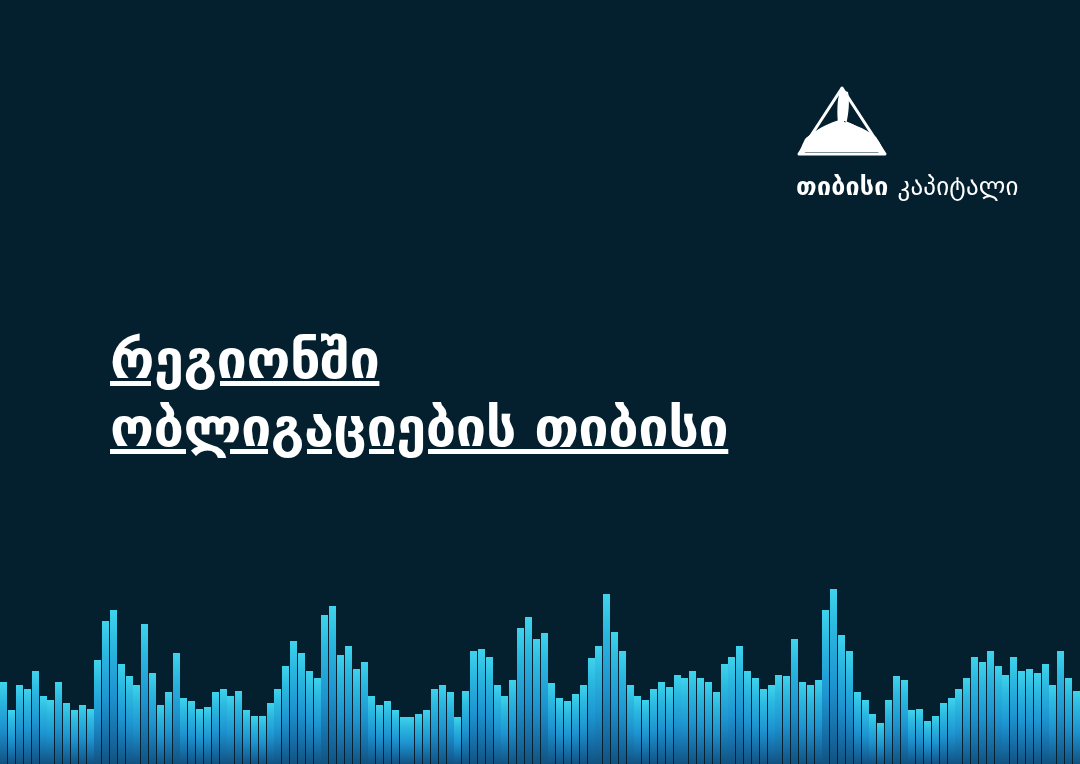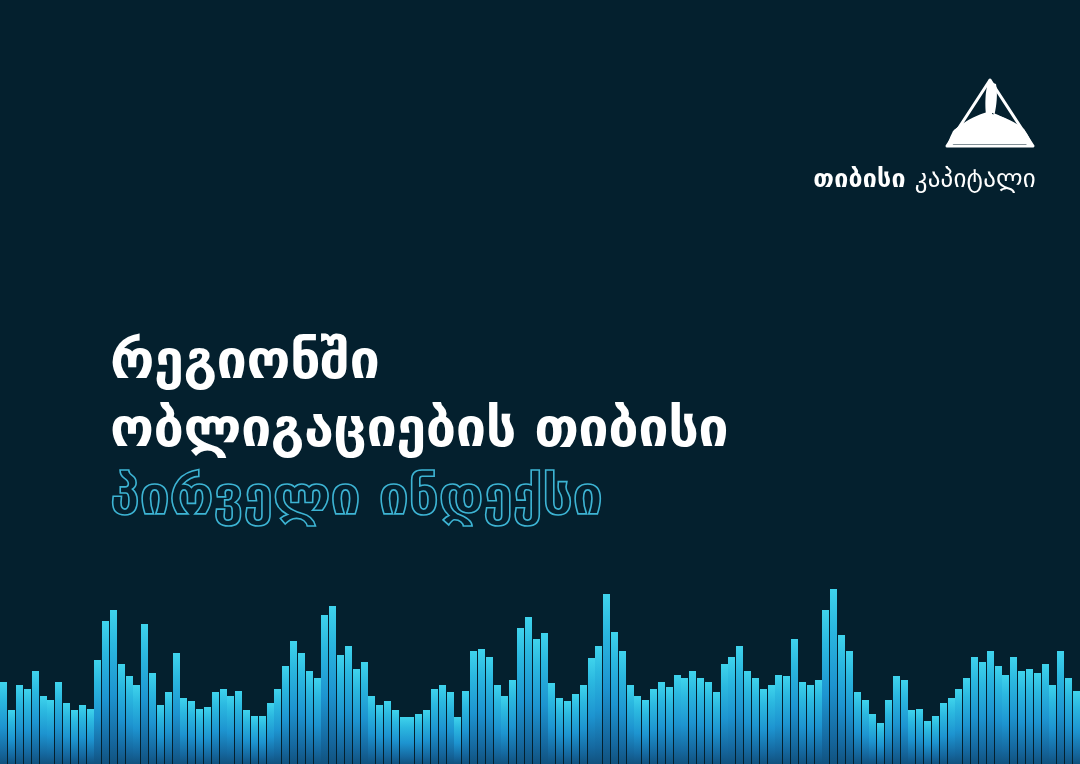--- a/index.html
+++ b/index.html
@@ -12,26 +12,26 @@
     width: 1080px;
     height: 764px;
     background: #04202e;
     overflow: hidden;
     font-family: "DejaVu Sans", "Liberation Sans", sans-serif;
   }
 
   
   #logo-block {
     position: absolute;
-    top: 78px;
+    top: 86px;
     left: 796px;
     width: 240px;
     display: flex;
     flex-direction: column;
-    align-items: flex-end;
+    align-items: flex-start;
   }
   #logo-mark {
     width: 92px;
     height: 72px;
     display: block;
   }
   #logo-wordmark {
     margin-top: 16px;
     white-space: nowrap;
     color: #ffffff;
@@ -53,20 +53,21 @@
     left: 110px;
     top: 326px;
     width: 820px;
   }
   .hl-line {
     font-size: 54px;
     line-height: 68px;
     font-weight: 700;
     letter-spacing: -0.5px;
     white-space: nowrap;
+    text-decoration: underline;
   }
   .hl-solid {
     color: #ffffff;
   }
   .hl-outline {
     color: transparent;
     -webkit-text-stroke: 1.6px #3db4d4;
     text-shadow: none;
   }
 
@@ -110,21 +111,20 @@
       <path d="M45 1 C45 1 42 10 41.5 20 C41 30 42 36 42 36 C36 37 23 42 9 53 C9 53 4 63 3.4 67.4 L8 67.4 C22 52 36 44 45 41 C54 44 69 52 83.5 67.4 L88.6 67.4 C86 59 80 51 80 51 C67 41 54 37 48 36 C48 36 49.5 28 49.4 19 C49.2 10 47 1 47 1 Z" fill="#ffffff"></path>
     </svg>
     <div id="logo-wordmark">
       <span class="wm-bold">თიბისი</span><span class="wm-light">კაპიტალი</span>
     </div>
   </div>
 
   <div id="headline">
     <div class="hl-line hl-solid">რეგიონში</div>
     <div class="hl-line hl-solid">ობლიგაციების თიბისი</div>
-    <div class="hl-line hl-outline">პირველი ინდექსი</div>
   </div>
 
   <div id="waveform">
       <div class="bar-slot">
         <div class="bar" style="height: 46%;"></div>
       </div>
       <div class="bar-slot">
         <div class="bar" style="height: 30%;"></div>
       </div>
       <div class="bar-slot">

